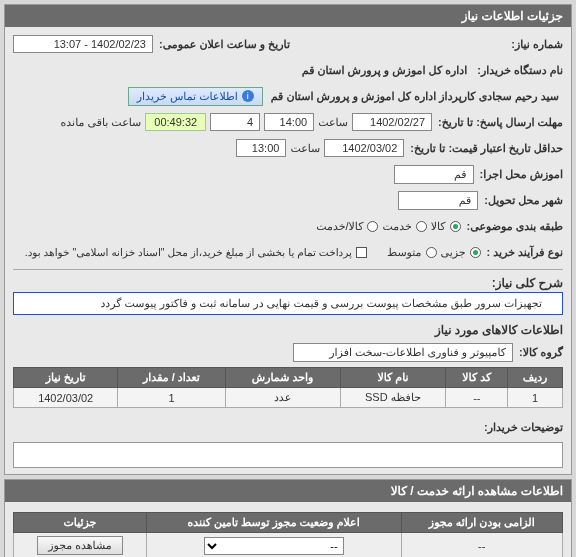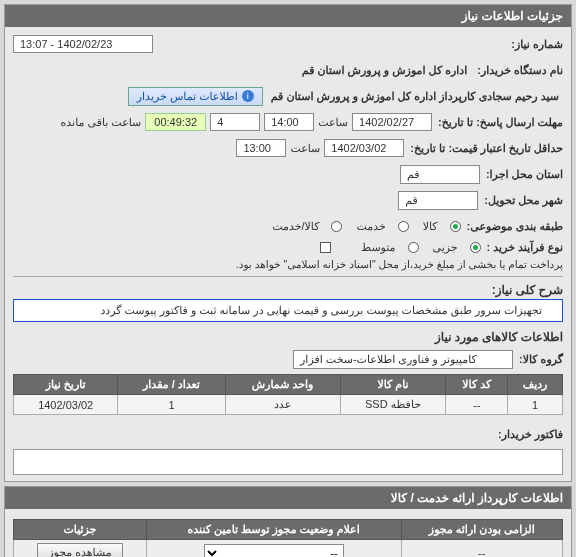--- a/index.html
+++ b/index.html
@@ -38,42 +38,41 @@
     font-weight: bold;
     margin-left: 2px;
     white-space: nowrap;
   }
   .field {
     background: #fff;
     border: 1px solid #888;
     padding: 2px 6px;
     min-height: 18px;
     display: inline-block;
-    text-align: left;
+    text-align: right;
     font-size: 11px;
   }
   .field-wide { min-width: 140px; }
   .field-med { min-width: 80px; }
   .field-sm { min-width: 50px; }
   .field-plain {
     background: transparent;
     border: none;
     padding: 2px 4px;
     font-weight: bold;
   }
   .countdown {
     background: #e8ffb8;
     border: 1px solid #9c9;
     padding: 2px 8px;
   }
   .radio-group {
     display: inline-flex;
     align-items: center;
-    gap: 12px;
-    margin-left: 10px;
+    gap: 4px;
   }
   .radio {
     width: 11px; height: 11px;
     border: 1px solid #555;
     border-radius: 50%;
     display: inline-block;
     position: relative;
     background: #fff;
   }
   .radio.checked::after {
@@ -201,20 +200,21 @@
 </head>
 <body>
 
 <div class="panel">
   <div class="panel-header">جزئیات اطلاعات نیاز</div>
   <div class="panel-body">
 
     <div class="row">
       <span class="label">شماره نیاز:</span>
       <span class="spacer"></span>
+      <span class="label">تاریخ و ساعت اعلان عمومی:</span>
       <span class="field field-wide">1402/02/23 - 13:07</span>
     </div>
 
     <div class="row">
       <span class="label">نام دستگاه خریدار:</span>
       <span class="field-plain">اداره کل اموزش و پرورش استان قم</span>
     </div>
 
     <div class="row">
       <span class="field-plain">سید رحیم سجادی کارپرداز اداره کل اموزش و پرورش استان قم</span>
@@ -235,21 +235,21 @@
     </div>
 
     <div class="row">
       <span class="label">حداقل تاریخ اعتبار قیمت: تا تاریخ:</span>
       <span class="field field-med">1402/03/02</span>
       <span>ساعت</span>
       <span class="field field-sm">13:00</span>
     </div>
 
     <div class="row">
-      <span class="label">استان محل اجرا:</span>
+      <span class="label">اموزش محل اجرا:</span>
       <span class="field field-med">قم</span>
     </div>
 
     <div class="row">
       <span class="label">شهر محل تحویل:</span>
       <span class="field field-med">قم</span>
     </div>
 
     <div class="row">
       <span class="label">طبقه بندی موضوعی:</span>
@@ -311,29 +311,29 @@
           <td>--</td>
           <td>حافظه SSD</td>
           <td>عدد</td>
           <td>1</td>
           <td>1402/03/02</td>
         </tr>
       </tbody>
     </table>
 
     <div class="row" style="margin-top:8px">
-      <span class="label">فاکتور خریدار:</span>
+      <span class="label">توضیحات خریدار:</span>
     </div>
     <div class="buyer-comment"></div>
 
   </div>
 </div>
 
 <div class="panel2">
-  <div class="panel-header">اطلاعات کارپرداز ارائه خدمت / کالا</div>
+  <div class="panel-header">اطلاعات مشاهده ارائه خدمت / کالا</div>
   <div class="panel-body">
     <table class="lic">
       <thead>
         <tr>
           <th>الزامی بودن ارائه مجوز</th>
           <th>اعلام وضعیت مجوز توسط تامین کننده</th>
           <th>جزئیات</th>
         </tr>
       </thead>
       <tbody>

